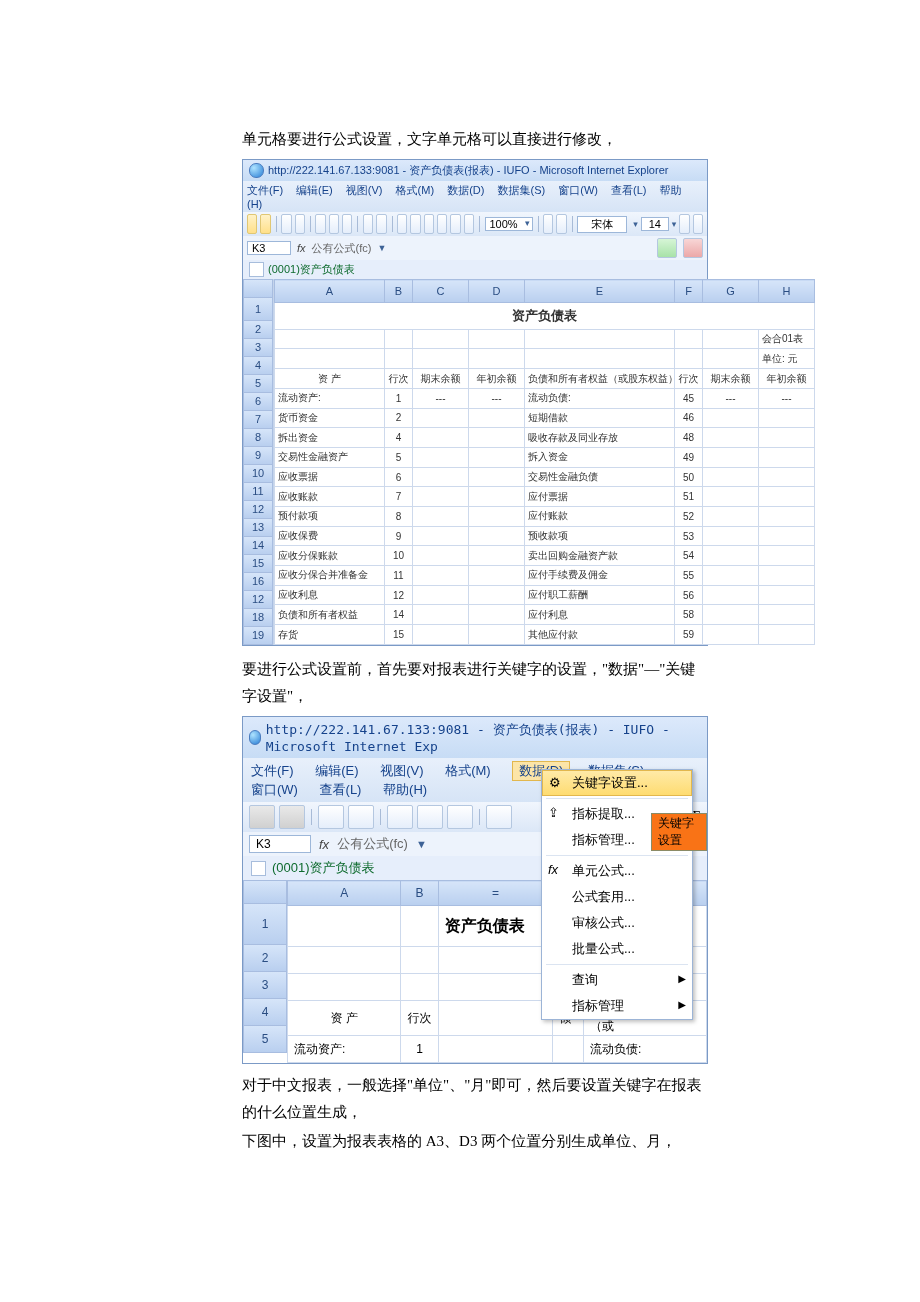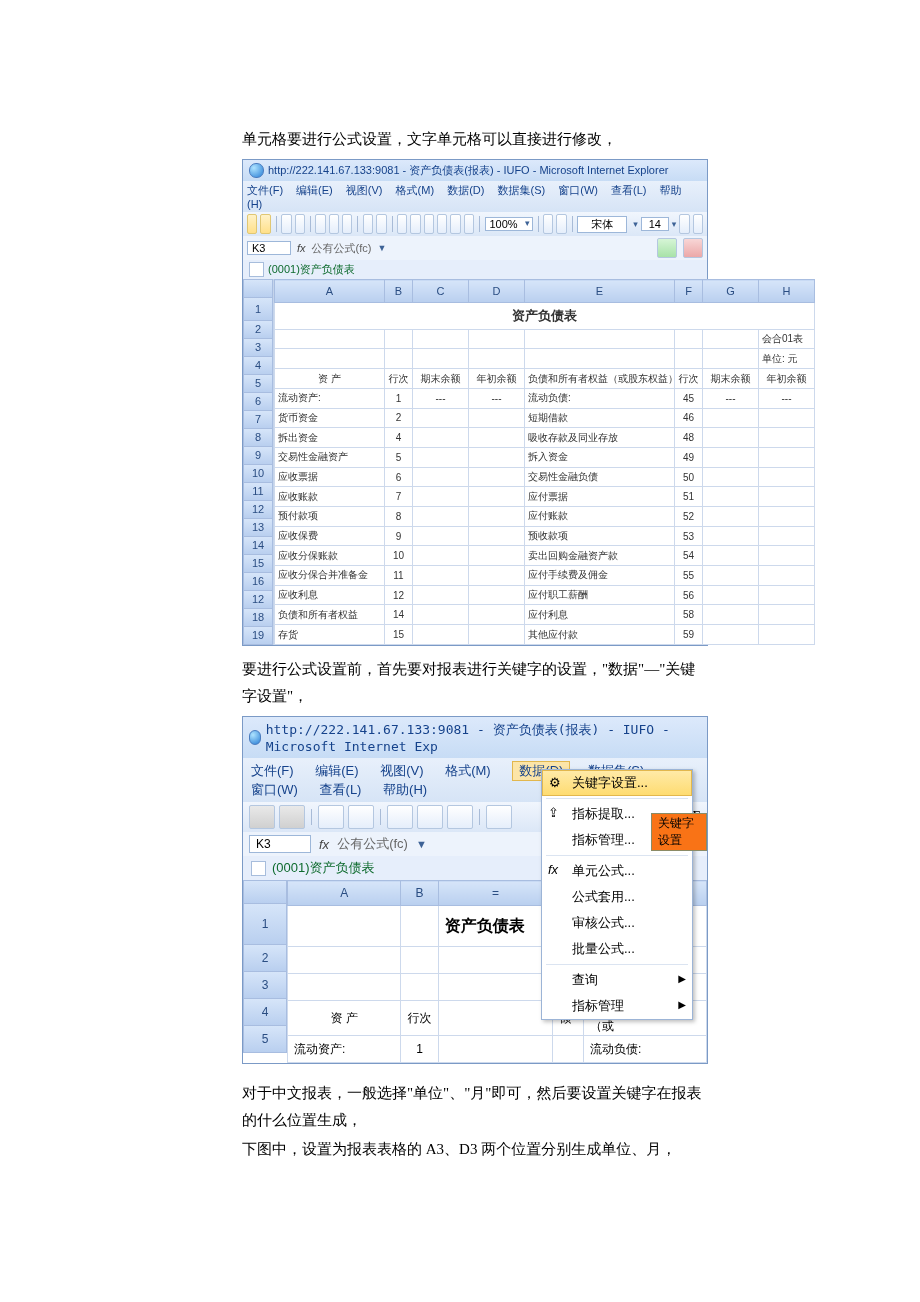--- a/index.html
+++ b/index.html
@@ -31,21 +31,21 @@
 .rowhdrs { border-right:1px solid #c4d4eb; }
 .rowhdrs div, .colhdr th { background:linear-gradient(#d6e5f9,#b9cfef); border:1px solid #a8bde0; color:#2a4d82; font-size:11px; text-align:center; }
 .rowhdrs div { width:28px; height:17px; line-height:17px; border-top:none; }
 .sheet { border-collapse:collapse; table-layout:fixed; width:600px; font-size:10px; }
 .sheet th { height:17px; font-weight:normal; }
 .sheet td { border:1px solid #cdd9ec; height:16px; padding:0 3px; background:#fff; color:#333; overflow:hidden; white-space:nowrap; }
 .sheet td.c { text-align:center; }
 .sheet .title td { height:22px; font-size:13px; font-weight:bold; text-align:center; }
 
 
-.app2 { border:1px solid #7b9ac6; font-family:"Microsoft YaHei","SimSun",sans-serif; font-size:13px; margin:2px 0 16px 0; position:relative; }
+.app2 { border:1px solid #7b9ac6; font-family:"Microsoft YaHei","SimSun",sans-serif; font-size:13px; margin:2px 0 8px 0; position:relative; }
 .titlebar2 { background:linear-gradient(#dce9fb,#c7dcf5); padding:4px 6px; color:#15428b; display:flex; align-items:center; gap:5px; font-family:"Consolas","SimSun",monospace; font-size:13px; }
 .menubar2 { background:linear-gradient(#e8f0fb,#d6e4f6); padding:3px 8px; color:#15428b; font-size:13px; }
 .menubar2 span { margin-right:18px; display:inline-block; }
 .menubar2 span.sel { background:#fce5a8; border:1px solid #e2b74e; padding:0 6px; margin-right:14px; }
 .toolbar2 { background:linear-gradient(#f1f6fd,#dbe7f7); padding:3px 6px; display:flex; align-items:center; gap:4px; }
 .tbtn2 { width:24px; height:22px; border:1px solid #b4c7e0; background:linear-gradient(#fff,#e5eefb); border-radius:2px; display:inline-block; }
 .tbtn2.g { background:linear-gradient(#e9e9e9,#d0d0d0); }
 .formrow2 { background:#edf3fc; padding:3px 6px; display:flex; align-items:center; gap:8px; }
 .cellref2 { border:1px solid #9db7d9; background:#fff; padding:1px 6px; width:48px; font-size:12px; }
 .tabrow2 { background:#e6eefb; padding:3px 8px; display:flex; align-items:center; gap:6px; }

